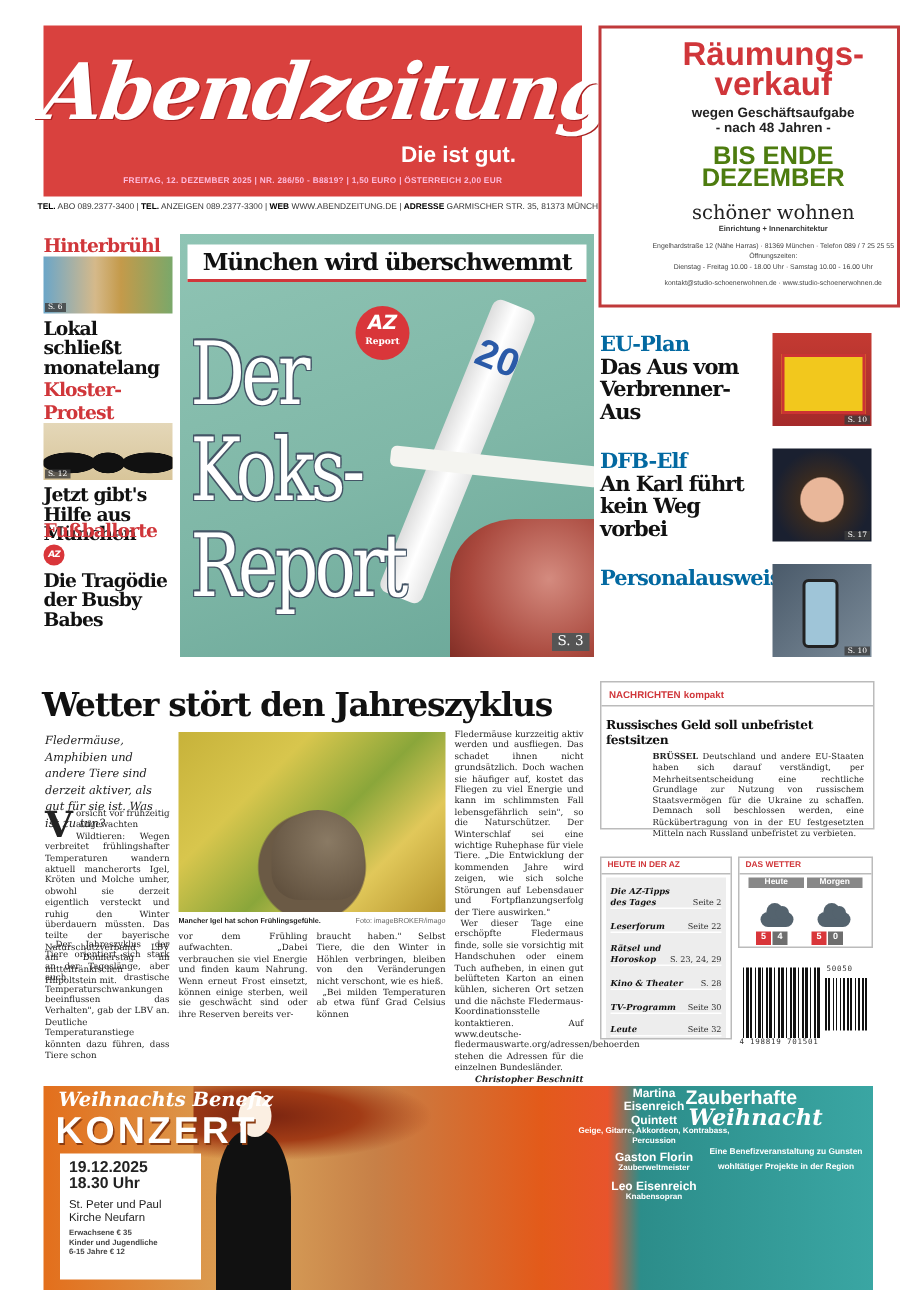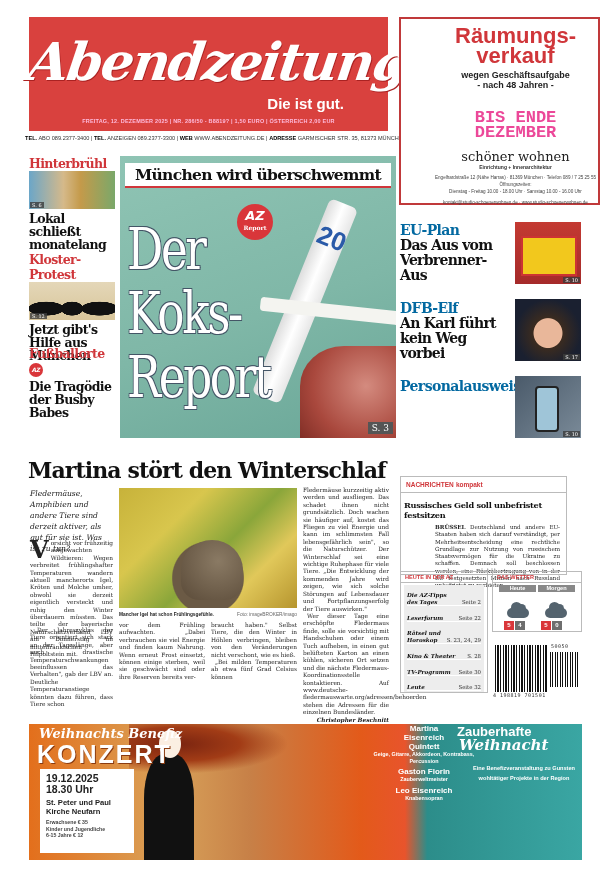--- a/index.html
+++ b/index.html
@@ -11,21 +11,21 @@
   .logo { left: 0; top: 14px; width: 359px; text-align: center; color: #fff; font-family: "DejaVu Serif", serif; font-style: italic; font-weight: bold; font-size: 52px; letter-spacing: -2px; transform: skewX(-8deg); text-shadow: 1px 1px 0 #a22; }
   .slogan { right: 44px; top: 78px; color: #fff; font-family: "Liberation Sans", sans-serif; font-weight: bold; font-size: 15px; }
   .issue { left: 0; top: 101px; width: 359px; text-align: center; color: #fbd; font-family: "Liberation Sans", sans-serif; font-size: 5.5px; font-weight: bold; letter-spacing: .2px; }
   .contact { left: 25px; top: 135px; width: 370px; font-family: "Liberation Sans", sans-serif; font-size: 5.6px; color: #333; white-space: nowrap; }
   .contact b { color: #000; }
 
   
   .ad-top { left: 399px; top: 17px; width: 201px; height: 188px; border: 2px solid #c0393a; background: #fff; text-align: center; padding-left: 32px; }
   .ad-h1 { font-family: "Liberation Sans", sans-serif; font-weight: 900; color: #d0363a; font-size: 22px; line-height: 20px; margin-top: 7px; }
   .ad-sub { font-family: "Liberation Sans", sans-serif; font-weight: bold; font-size: 9px; line-height: 10px; margin-top: 4px; color: #222; }
-  .ad-h2 { font-family: Liberation Mono, monospace; font-weight: 900; color: #ec4899; font-size: 17px; line-height: 15px; margin-top: 20px; }
+  .ad-h2 { font-family: Liberation Sans, sans-serif; font-weight: 900; color: #4d7c0f; font-size: 17px; line-height: 15px; margin-top: 6px; }
   .ad-brand { font-family: "DejaVu Serif", serif; font-size: 13px; margin-top: 9px; color: #222; }
   .ad-brand-sub { font-family: "Liberation Sans", sans-serif; font-weight: bold; font-size: 5px; color: #333; }
   .ad-small { font-family: "Liberation Sans", sans-serif; font-size: 4.6px; color: #444; line-height: 7px; margin-top: 4px; }
 
   
   .kicker { font-family: "DejaVu Serif", serif; font-weight: bold; color: #d0363a; font-size: 12.5px; letter-spacing: -.6px; }
   .teaser-head { font-family: "DejaVu Serif", serif; font-weight: bold; font-size: 12.5px; line-height: 13px; letter-spacing: -.6px; color: #111; }
   .thumb { position: relative; overflow: hidden; }
   .pg { position: absolute; left: 1px; bottom: 1px; background: rgba(60,60,60,.8); color: #fff; font-size: 5px; padding: 0 2px; font-family: "DejaVu Serif", serif; }
   .pg.r { left: auto; right: 1px; }
@@ -52,21 +52,21 @@
   .story-head { left: 28px; top: 457px; font-family: "DejaVu Serif", serif; font-weight: bold; font-size: 22px; letter-spacing: -.9px; }
   .deck { left: 30px; top: 488px; width: 82px; font-family: "DejaVu Serif", serif; font-style: italic; font-size: 7.6px; line-height: 11px; color: #222; }
   .body-txt { font-family: "DejaVu Serif", serif; font-size: 5.8px; line-height: 7.4px; color: #222; text-align: justify; }
   .dropcap { float: left; font-size: 24px; line-height: 20px; font-weight: bold; margin-right: 2px; }
   .hedgehog { left: 119px; top: 488px; width: 178px; height: 120px; overflow: hidden; background: radial-gradient(ellipse at 50% 75%,#6b5a45 0 28%,transparent 29%), linear-gradient(135deg,#c7b23a,#d8c64d 30%,#8aa63a 55%,#e1c85a 75%,#b6952e); }
   .caption { left: 119px; top: 612px; width: 178px; font-family: "Liberation Sans", sans-serif; font-size: 4.8px; display: flex; justify-content: space-between; }
   .caption b { color: #222; }
   .caption span { color: #666; }
 
   
-  .news-box { left: 400px; top: 476px; width: 167px; height: 99px; border: 1px solid #bbb; }
+  .news-box { left: 400px; top: 454px; width: 183px; height: 99px; border: 1px solid #bbb; }
   .news-label { font-family: "Liberation Sans", sans-serif; font-weight: bold; color: #d0363a; font-size: 8px; padding: 3px 5px; border-bottom: 1px solid #bbb; }
   .news-label span { font-size: 6.5px; }
   .news-head { font-family: "DejaVu Serif", serif; font-weight: bold; font-size: 8.2px; padding: 7px 0 4px 3px; letter-spacing: -.3px; }
   .news-body { padding: 0 6px 0 34px; font-family: "DejaVu Serif", serif; font-size: 5.6px; line-height: 7.3px; text-align: justify; color: #222; }
 
   
   .toc { left: 400px; top: 571px; width: 88px; height: 122px; border: 1px solid #bbb; }
   .toc-label { font-family: "Liberation Sans", sans-serif; font-weight: bold; color: #d0363a; font-size: 5.6px; padding: 2px 4px; border-bottom: 1px solid #bbb; }
   .toc-list { background: #ededed; margin: 2px 3px; height: 107px; padding: 1px 3px; }
   .toc-row { display: flex; justify-content: space-between; align-items: flex-end; font-family: "DejaVu Serif", serif; font-size: 5.4px; color: #333; border-bottom: 1px solid #fff; }
@@ -87,26 +87,26 @@
   .barcode { left: 495px; top: 645px; width: 52px; height: 47px; background: repeating-linear-gradient(90deg,#111 0 1px,#fff 1px 2px,#111 2px 4px,#fff 4px 5px,#111 5px 6px,#fff 6px 8px); }
   .barcode2 { left: 550px; top: 652px; width: 30px; height: 35px; background: repeating-linear-gradient(90deg,#111 0 1px,#fff 1px 2px,#111 2px 3px,#fff 3px 5px); }
   .bc-num { font-family: "DejaVu Sans Mono", monospace; font-size: 5px; color: #333; letter-spacing: .5px; }
 
   
   .ad-bottom { left: 29px; top: 724px; width: 553px; height: 136px; background: linear-gradient(90deg,#e36f1c 0%,#d9a35a 25%,#c78047 40%,#e35a1a 60%,#e8542c 68%,#2c8d8a 72%,#3aa6a3 100%); overflow: hidden; }
   .concert-title1 { left: 10px; top: 2px; color: #fff; font-family: "DejaVu Serif", serif; font-weight: bold; font-style: italic; font-size: 13px; }
   .concert-title2 { left: 8px; top: 16px; color: #fff; font-family: "Liberation Sans", sans-serif; font-weight: 900; font-size: 25px; letter-spacing: 2px; text-shadow: 1px 1px 0 #8a3b10; }
   .concert-info { left: 11px; top: 45px; width: 94px; height: 84px; background: #fff; padding: 4px 6px; font-family: "Liberation Sans", sans-serif; color: #222; }
   .ci-date { font-size: 10.5px; font-weight: bold; line-height: 11px; }
-  .ci-place { font-size: 7.6px; font-weight: bold; line-height: 9px; margin-top: 3px; }
+  .ci-place { font-size: 7.6px; font-weight: normal; line-height: 9px; margin-top: 3px; }
   .ci-price { font-size: 5.2px; font-weight: bold; line-height: 6.5px; margin-top: 3px; color: #444; }
   .woman { left: 115px; top: 30px; width: 50px; height: 110px; background: #111; border-radius: 40% 40% 0 0; }
   .face { left: 130px; top: 6px; width: 22px; height: 28px; background: #fbefe2; border-radius: 50%; }
   .hair { left: 100px; top: -10px; width: 160px; height: 60px; background: radial-gradient(ellipse at 30% 50%,#7a2410 0,#a23c16 40%,transparent 70%); }
-  .performers { left: 340px; top: 0; width: 110px; text-align: center; color: #fff; font-family: "Liberation Sans", sans-serif; }
+  .performers { left: 352px; top: 0; width: 110px; text-align: center; color: #fff; font-family: "Liberation Sans", sans-serif; }
   .pf-name { font-size: 8px; font-weight: bold; line-height: 9px; }
   .pf-sub { font-size: 5.4px; font-weight: bold; line-height: 6.5px; }
   .zw-title1 { left: 428px; top: 0; color: #fff; font-family: "Liberation Sans", sans-serif; font-weight: 900; font-size: 13px; text-align: right; }
   .zw-title2 { left: 430px; top: 12px; color: #fff; font-family: "DejaVu Serif", serif; font-weight: bold; font-style: italic; font-size: 15px; }
   .zw-sub { left: 440px; top: 39px; width: 110px; text-align: center; color: #fff; font-family: "Liberation Sans", sans-serif; font-weight: bold; font-size: 5.6px; line-height: 10px; }
   .stangl { left: 408px; top: 84px; width: 145px; height: 52px; background: #e6cf57; padding: 3px 4px; font-family: "Liberation Sans", sans-serif; color: #2a5d3e; }
   .st-head { text-align: center; font-weight: bold; font-size: 6.4px; line-height: 7.5px; }
   .st-addr { position: absolute; left: 4px; top: 26px; font-size: 4.8px; line-height: 5.6px; color: #446; }
   .st-tree { position: absolute; left: 60px; top: 24px; width: 12px; height: 12px; background: #2a5d3e; border-radius: 50%; }
   .st-logo { position: absolute; left: 90px; top: 28px; font-weight: 900; font-size: 10px; letter-spacing: 1px; }
@@ -199,21 +199,21 @@
 </div>
 
 <div class="abs" style="left:400px;top:378px;width:112px;">
   <div class="rt-kicker">Personalausweis</div>
 </div>
 <div class="abs rt-thumb" style="top:376px;background:linear-gradient(135deg,#4a5a6a,#7a8a98);">
   <div style="position:absolute;left:20px;top:10px;width:24px;height:46px;background:#9fc5d8;border:2px solid #222;border-radius:4px;"></div>
   <span class="pg r">S. 10</span>
 </div>
 
-<div class="abs story-head">Martina stört den Winterschlaf</div>
+<div class="abs story-head">Wetter stört den Jahreszyklus</div>
 <div class="abs deck">Fledermäuse, Amphibien und andere Tiere sind derzeit aktiver, als gut für sie ist. Was ist zu tun?</div>
 <div class="abs body-txt" style="left:30px;top:540px;width:83px;">
   <span class="dropcap">V</span><span>orsicht vor frühzeitig aufgewachten Wildtieren: Wegen verbreitet frühlingshafter Temperaturen wandern aktuell mancherorts Igel, Kröten und Molche umher, obwohl sie derzeit eigentlich versteckt und ruhig den Winter überdauern müssten. Das teilte der bayerische Naturschutzverband LBV am Donnerstag im mittelfränkischen Hilpoltstein mit.</span>
 </div>
 <div class="abs body-txt" style="left:30px;top:627px;width:83px;text-indent:4px;">„Der Jahreszyklus der Tiere orientiert sich stark an der Tageslänge, aber auch drastische Temperaturschwankungen beeinflussen das Verhalten", gab der LBV an. Deutliche Temperaturanstiege könnten dazu führen, dass Tiere schon</div>
 <div class="abs hedgehog">
   <div style="position:absolute;left:62px;top:52px;width:62px;height:60px;border-radius:50% 50% 30% 30%;background:radial-gradient(circle at 60% 35%,#8a7a64,#5a4a38);"></div>
 </div>
 <div class="abs caption">
   <b>Mancher Igel hat schon Frühlingsgefühle.</b>

